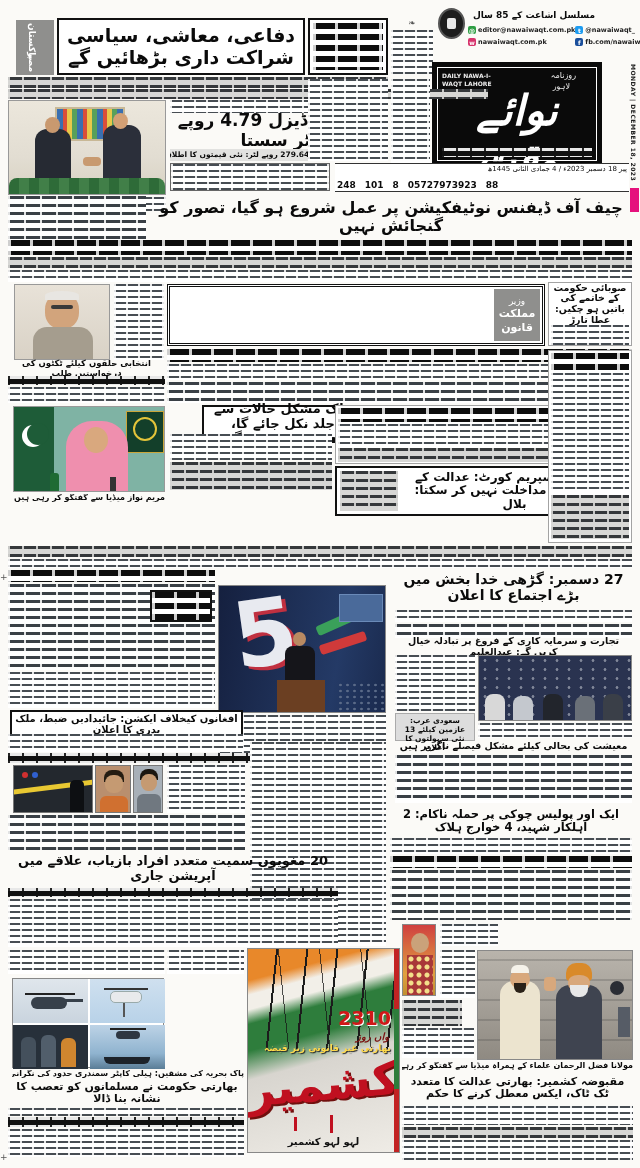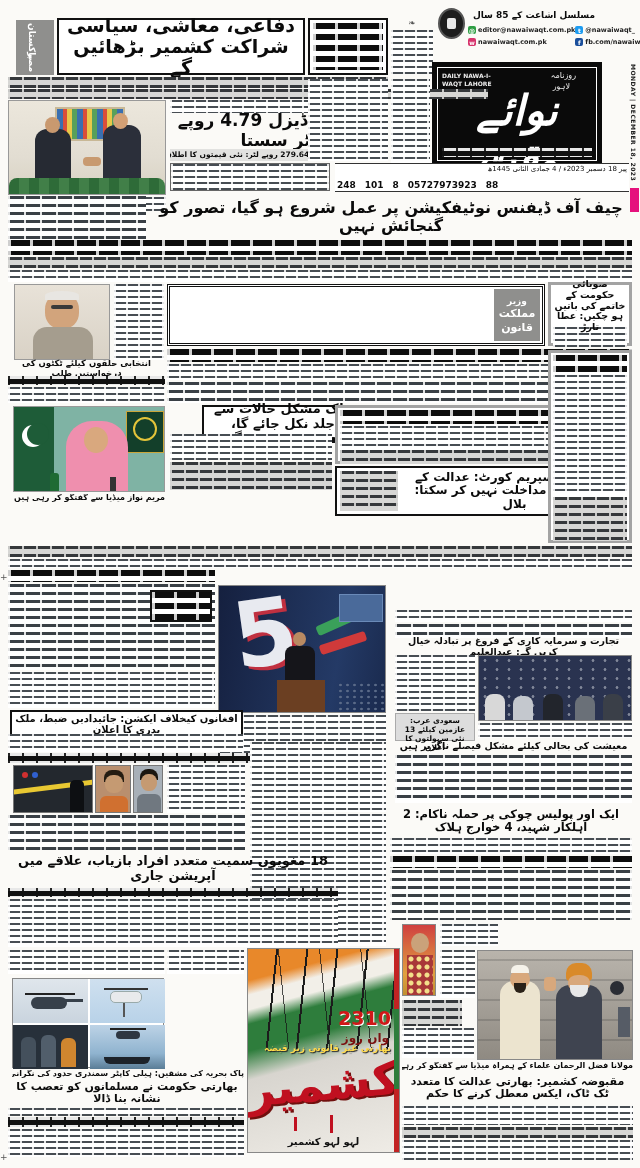--- a/index.html
+++ b/index.html
@@ -4,21 +4,21 @@
 <style>
   html,body{margin:0;padding:0;background:#8a8a8a;}
   .page{position:relative;width:640px;height:1168px;margin:0 auto;background:#fbfaf7;
         font-family:"DejaVu Sans",sans-serif;overflow:hidden;color:#0b0b0b;}
   .abs{position:absolute;box-sizing:border-box;}
   .urdu{direction:rtl;unicode-bidi:isolate;}
   .hl{font-weight:bold;line-height:1.12;display:flex;align-items:center;justify-content:center;
       text-align:center;padding:1px 3px;}
   .box{border:2px solid #111;background:#fff;}
   .box3{border:3px double #111;background:#fff;}
-  .boxthin{border:3px solid #a3a3a3;background:#fff;}
+  .boxthin{border:1px solid #a3a3a3;background:#fff;}
   
   .sim{background-image:
         repeating-linear-gradient(90deg, rgba(255,255,255,.85) 0 2px, rgba(255,255,255,0) 2px 16px),
         repeating-linear-gradient(180deg,#3a4046 0 3px,#ffffff 3px 8px);}
   .sim-sm{background-image:
         repeating-linear-gradient(90deg, rgba(255,255,255,.85) 0 2px, rgba(255,255,255,0) 2px 12px),
         repeating-linear-gradient(180deg,#474d53 0 2px,#ffffff 2px 6px);}
   .sim-bold{background-image:
         repeating-linear-gradient(90deg, rgba(255,255,255,.8) 0 3px, rgba(255,255,255,0) 3px 22px),
         repeating-linear-gradient(180deg,#0d0d0d 0 6px,#ffffff 6px 11px);}
@@ -40,21 +40,21 @@
 </style>
 </head>
 <body>
 
 <div class="page">
 
   <div class="abs grayband" style="left:16px;top:20px;width:38px;height:55px;">
     <div class="vtext urdu" style="position:absolute;left:11px;top:3px;font-size:9px;font-weight:bold;color:#fff;">پاکستان</div>
     <div class="vtext urdu" style="position:absolute;left:11px;bottom:3px;font-size:9px;font-weight:bold;color:#fff;">مصر</div>
   </div>
-  <div class="abs box hl urdu" style="left:57px;top:18px;width:248px;height:57px;font-size:19px;">دفاعی، معاشی، سیاسی شراکت کشمیر بڑھائیں گے</div>
+  <div class="abs box hl urdu" style="left:57px;top:18px;width:248px;height:57px;font-size:19px;">دفاعی، معاشی، سیاسی شراکت داری بڑھائیں گے</div>
   <div class="abs box" style="left:308px;top:18px;width:80px;height:57px;">
     <div class="abs sim-bold" style="left:3px;top:3px;right:3px;bottom:3px;"></div>
   </div>
   <div class="abs" style="left:391px;top:18px;width:42px;height:57px;">
     <div style="text-align:center;font-size:9px;color:#555;">❧</div>
     <div class="sim-sm" style="height:44px;margin-top:2px;"></div>
   </div>
 
   <div class="abs" style="left:438px;top:8px;width:27px;height:31px;border-radius:50%;background:#1d1d1d;border:2px solid #555;">
     <div style="position:absolute;left:7px;top:8px;width:9px;height:11px;background:#e8e8e8;border-radius:2px;"></div>
@@ -132,21 +132,21 @@
 
   <div class="abs" style="left:14px;top:284px;width:96px;height:76px;background:linear-gradient(#e8e2d8,#d9d2c6);border:1px solid #999;overflow:hidden;">
     <div class="chip" style="left:30px;top:8px;width:34px;height:36px;background:#d2a47c;border-radius:45%;"></div>
     <div class="chip" style="left:30px;top:6px;width:34px;height:9px;background:#e8e6e2;border-radius:50% 50% 0 0;"></div>
     <div class="chip" style="left:36px;top:20px;width:22px;height:4px;background:#3a3a3a;border-radius:2px;"></div>
     <div class="chip" style="left:18px;top:42px;width:60px;height:34px;background:#a59d8e;border-radius:14px 14px 0 0;"></div>
   </div>
   <div class="abs sim-sm" style="left:114px;top:284px;width:50px;height:76px;"></div>
   <div class="abs box3" style="left:167px;top:284px;width:378px;height:62px;">
     <div style="position:absolute;right:2px;top:2px;bottom:2px;width:46px;background:#8f8f8d;display:flex;flex-direction:column;align-items:center;justify-content:center;gap:1px;">
-      <span class="urdu" style="font-size:9px;font-weight:bold;color:#fff;text-align:center;">وزیر</span>
+      <span class="urdu" style="font-size:9px;font-weight:normal;color:#fff;text-align:center;">وزیر</span>
       <span class="urdu" style="font-size:11px;font-weight:bold;color:#fff;">مملکت</span>
       <span class="urdu" style="font-size:11px;font-weight:bold;color:#fff;">قانون</span>
     </div>
   </div>
   <div class="abs boxthin" style="left:548px;top:282px;width:84px;height:64px;">
     <div class="hl urdu" style="height:40px;font-size:9.5px;">صوبائی حکومت کے خاتمے کی باتیں ہو چکیں: عطا تارڑ</div>
     <div class="sim-sm" style="height:20px;margin:0 2px;"></div>
   </div>
   <div class="abs sim-bold" style="left:167px;top:349px;width:465px;height:13px;"></div>
   <div class="abs hl urdu" style="left:8px;top:362px;width:157px;height:13px;font-size:8.5px;">انتخابی حلقوں کیلئے ٹکٹوں کی درخواستیں طلب</div>
@@ -185,20 +185,21 @@
     <div class="sim-gray" style="height:44px;margin:2px;"></div>
   </div>
   <div class="abs sim-gray" style="left:8px;top:546px;width:624px;height:11px;"></div>
   <div class="abs sim-sm" style="left:8px;top:559px;width:624px;height:9px;"></div>
 
   <div class="abs sim-bold" style="left:8px;top:570px;width:207px;height:12px;"></div>
   <div class="abs sim" style="left:8px;top:584px;width:207px;height:86px;"></div>
   <div class="abs box" style="left:150px;top:590px;width:62px;height:32px;">
     <div class="sim-bold" style="height:100%;"></div>
   </div>
+  <div class="abs hl urdu" style="left:395px;top:568px;width:237px;height:40px;font-size:14px;">27 دسمبر: گڑھی خدا بخش میں بڑے اجتماع کا اعلان</div>
   <div class="abs sim-sm" style="left:395px;top:610px;width:237px;height:12px;"></div>
   <div class="abs sim" style="left:395px;top:624px;width:237px;height:14px;"></div>
   <div class="abs hl urdu" style="left:395px;top:640px;width:237px;height:13px;font-size:9.5px;">تجارت و سرمایہ کاری کے فروغ پر تبادلہ خیال کریں گے: عبدالعلیم</div>
 
   <div class="abs" style="left:218px;top:585px;width:168px;height:128px;border:1px solid #888;overflow:hidden;background:linear-gradient(100deg,#15203f,#243a66 70%,#1a2a4e);">
     <div class="chip" style="left:14px;top:-6px;font-size:92px;font-weight:bold;color:#e8eaf0;transform:rotate(-8deg);text-shadow:4px 4px 0 #c03040;">5</div>
     <div class="chip" style="left:96px;top:30px;width:52px;height:10px;background:#3aa05a;transform:rotate(-24deg);border-radius:3px;"></div>
     <div class="chip" style="left:100px;top:52px;width:48px;height:10px;background:#d03a3a;transform:rotate(-18deg);border-radius:3px;"></div>
     <div class="chip" style="left:120px;top:8px;width:42px;height:26px;background:#4a6a9a;border:1px solid #6a8ab8;"></div>
     <div class="chip" style="left:74px;top:46px;width:13px;height:14px;background:#b98a62;border-radius:50%;"></div>
@@ -245,28 +246,28 @@
   <div class="abs sim-sm" style="left:167px;top:765px;width:78px;height:48px;"></div>
   <div class="abs sim-sm" style="left:250px;top:742px;width:136px;height:70px;"></div>
 
   <div class="abs hl urdu" style="left:390px;top:806px;width:242px;height:30px;font-size:11.5px;">ایک اور پولیس چوکی پر حملہ ناکام: 2 اہلکار شہید، 4 خوارج ہلاک</div>
   <div class="abs sim-sm" style="left:390px;top:838px;width:242px;height:16px;"></div>
   <div class="abs sim-bold" style="left:390px;top:856px;width:242px;height:12px;"></div>
   <div class="abs sim" style="left:390px;top:870px;width:242px;height:50px;"></div>
   <div class="abs sim-sm" style="left:250px;top:814px;width:136px;height:132px;"></div>
   <div class="abs sim" style="left:8px;top:815px;width:237px;height:35px;"></div>
 
-  <div class="abs hl urdu" style="left:8px;top:852px;width:330px;height:34px;font-size:13px;">18 مغویوں سمیت متعدد افراد بازیاب، علاقے میں آپریشن جاری</div>
+  <div class="abs hl urdu" style="left:8px;top:852px;width:330px;height:34px;font-size:13px;">20 مغویوں سمیت متعدد افراد بازیاب، علاقے میں آپریشن جاری</div>
   <div class="abs sim-inv" style="left:8px;top:888px;width:330px;height:9px;"></div>
   <div class="abs sim-sm" style="left:8px;top:899px;width:330px;height:48px;"></div>
 
   <div class="abs" style="left:247px;top:948px;width:153px;height:205px;border:1px solid #888;overflow:hidden;background:linear-gradient(165deg,#e8882a 0%,#e8882a 13%,#f2efe8 19%,#f2efe8 25%,#2e7d3c 31%,#2e7d3c 42%,#d8d5cf 54%,#efece6 100%);">
     <div class="chip" style="inset:0;height:100px;background:repeating-linear-gradient(96deg,transparent 0 28px,#1c1c1c 28px 30px),repeating-linear-gradient(84deg,transparent 0 40px,rgba(20,20,20,.75) 40px 41px);"></div>
     <div class="chip urdu" style="left:0;right:8px;top:58px;text-align:right;font-size:19px;font-weight:bold;color:#d01818;text-shadow:1px 1px 0 #fff;">2310</div>
-    <div class="chip urdu" style="left:0;right:10px;top:82px;font-size:12px;font-weight:bold;color:#7a1010;">واں روز</div>
+    <div class="chip urdu" style="left:0;right:10px;top:82px;font-size:10px;font-weight:bold;color:#7a1010;font-style:italic;">واں روز</div>
     <div class="chip urdu" style="left:0;right:8px;top:94px;text-align:right;font-size:9px;font-weight:bold;color:#ffd94a;text-shadow:1px 1px 1px #222;">بھارتی غیر قانونی زیر قبضہ</div>
     <div class="chip urdu" style="left:0;right:0;top:108px;text-align:center;font-size:46px;font-weight:bold;color:#c01020;transform:rotate(-5deg);text-shadow:2px 2px 0 #70100e;">کشمیر</div>
     <div class="chip" style="left:46px;top:168px;width:3px;height:14px;background:#c01020;"></div>
     <div class="chip" style="left:82px;top:166px;width:3px;height:18px;background:#c01020;"></div>
     <div class="chip urdu" style="left:0;right:0;bottom:5px;text-align:center;font-size:10px;font-weight:bold;color:#111;">لہو لہو کشمیر</div>
     <div class="chip" style="right:0;top:0;width:5px;height:100%;background:linear-gradient(180deg,#c22323 0 60px,#2e7d3c 60px 140px,#c22323 140px);"></div>
   </div>
 
   <div class="abs sim-sm" style="left:8px;top:950px;width:157px;height:24px;"></div>
   <div class="abs" style="left:12px;top:978px;width:152px;height:90px;background:#fff;border:1px solid #888;">

